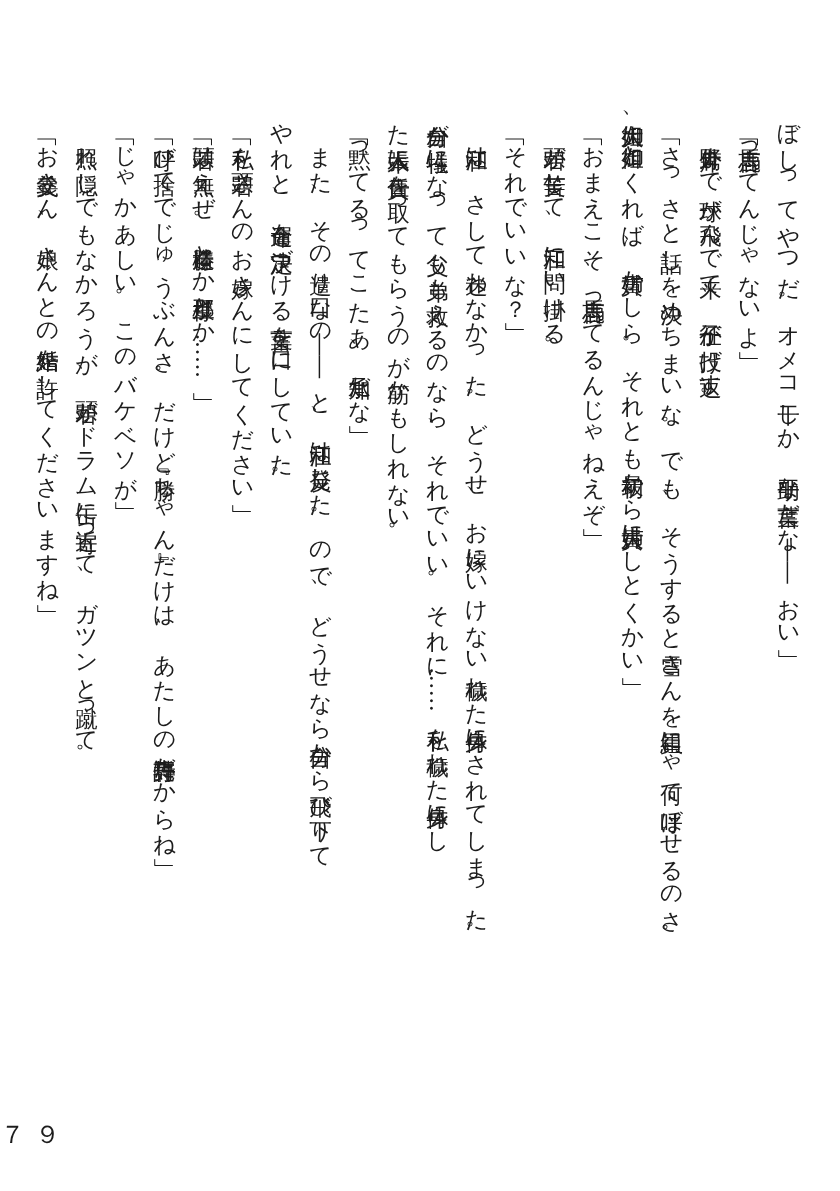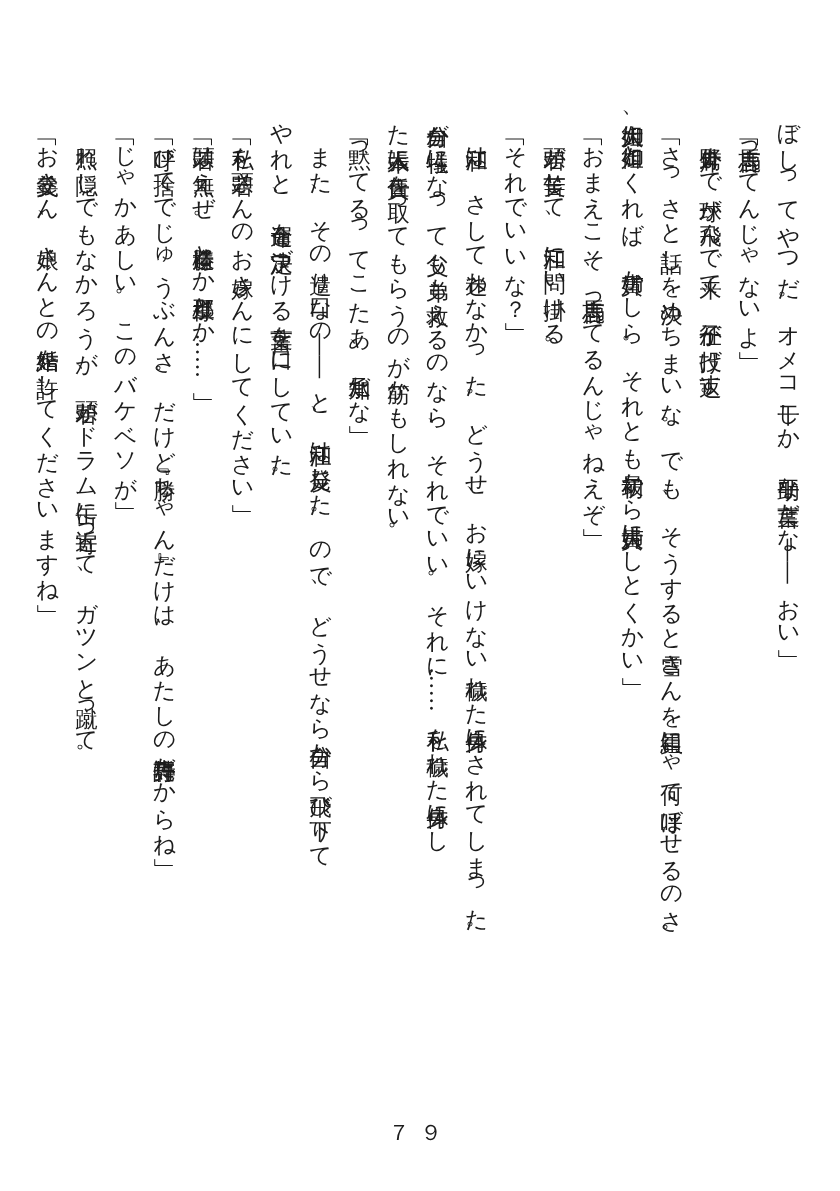--- a/index.html
+++ b/index.html
@@ -38,22 +38,21 @@
     white-space: nowrap;
   }
   .line.indent {
     text-indent: 1em;
   }
   .page-number {
     position: absolute;
     top: 1118px;
     left: 0;
     width: 100%;
-    text-align: center;
-    font-size: 22px;
+    font-size: 25px;
     letter-spacing: 10px;
     color: #1c1c1c;
   }
 </style>
 </head>
 <body>
 
 <div class="page">
   <div class="text-area" id="text-area">
       <p class="line">ぼしってやつだ。オメコ干しか、助平な言葉だな――おい」</p>

